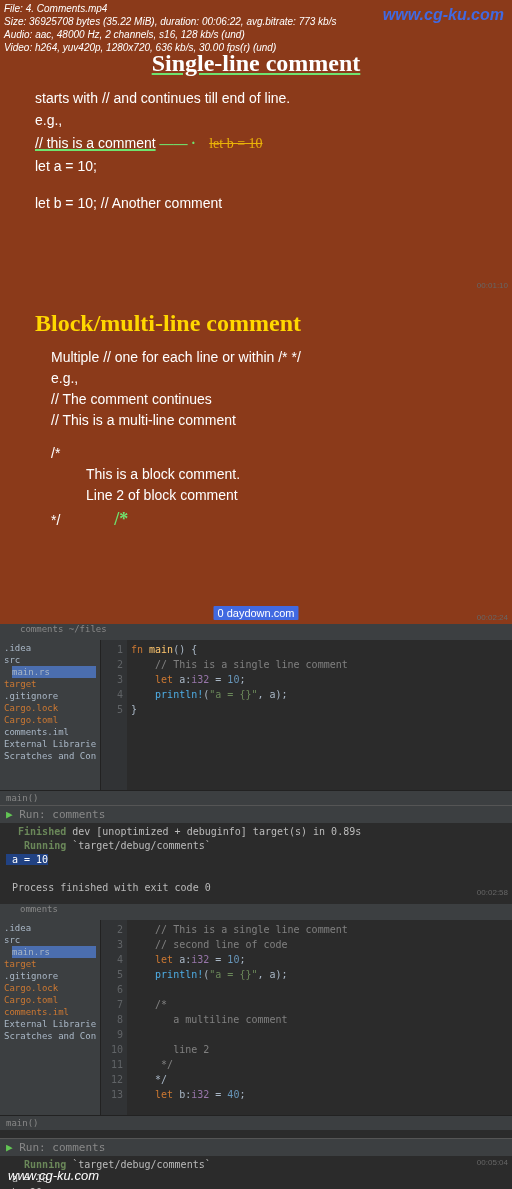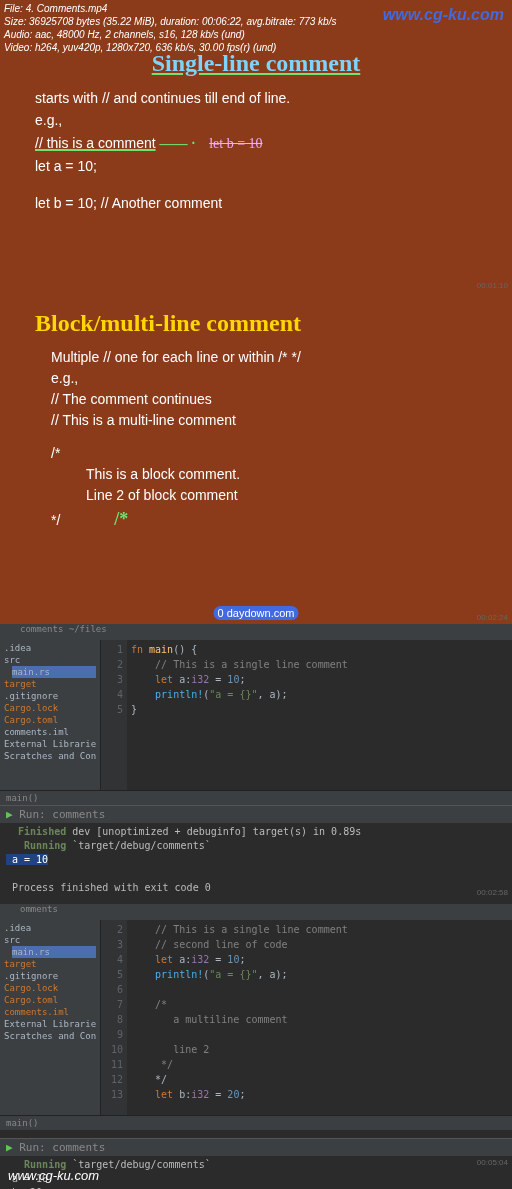--- a/index.html
+++ b/index.html
@@ -1,33 +1,33 @@
 <!DOCTYPE html>
 <html><head>
 <meta charset="utf-8">
 <style>
   html,body{margin:0;padding:0;width:512px;height:1189px;background:#000;font-family:Arial,sans-serif;overflow:hidden}
   .meta{color:#fff;font-size:10px;line-height:1.3;font-style:italic;position:absolute;top:2px;left:4px;z-index:10}
   .watermark-top{color:#4169E1;font-size:16px;font-weight:bold;font-style:italic;position:absolute;top:6px;right:8px;z-index:10}
   .watermark-bottom{color:#fff;font-size:13px;font-style:italic;position:absolute;bottom:6px;left:8px;z-index:10}
   .timestamp{position:absolute;right:4px;color:#666;font-size:8px}
   .slide1{position:absolute;top:0;left:0;width:100%;height:292px;background:#8B3A1A;color:#fff}
-  .slide1 h1{color:#7dd3fc;font-family:Georgia,serif;font-weight:bold;text-align:center;margin:50px 0 10px;font-size:24px;text-decoration:underline;text-decoration-color:#6FE36F}
+  .slide1 h1{color:#ffffff;font-family:Georgia,serif;font-weight:bold;text-align:center;margin:50px 0 10px;font-size:24px;text-decoration:underline;text-decoration-color:#6FE36F}
   .slide1 .body{padding:0 35px;font-size:14px;line-height:1.6}
   .slide1 .comment{text-decoration:underline;text-decoration-color:#6FE36F;text-decoration-thickness:2px}
-  .slide1 .scribble{color:#f0abfc;font-family:cursive;font-size:14px;margin-left:10px;text-decoration:line-through}
+  .slide1 .scribble{color:#eab308;font-family:cursive;font-size:14px;margin-left:10px;text-decoration:line-through}
   .ts1{bottom:2px}
   .slide2{position:absolute;top:292px;left:0;width:100%;height:332px;background:#8B3A1A;color:#fff}
   .slide2 h1{color:#FFD700;font-family:Georgia,serif;font-weight:bold;margin:18px 0 10px 35px;font-size:24px}
   .slide2 .body{padding:0 51px;font-size:14px;line-height:1.5}
   .slide2 .indent{margin-left:35px}
   .green-annot{color:#6FE36F;font-family:cursive;font-weight:bold}
   .brace{position:absolute;color:#6FE36F;font-size:40px;font-family:serif}
   .annot-r1{position:absolute;right:20px;top:345px;color:#6FE36F;font-size:14px;font-family:cursive}
-  .wm-center{position:absolute;bottom:4px;left:50%;transform:translateX(-50%);color:#fff;font-size:11px;background:#4169E1;padding:1px 4px;border-radius:7px}
+  .wm-center{position:absolute;bottom:4px;left:50%;transform:translateX(-50%);color:#fff;font-size:11px;background:#4169E1;padding:1px 4px;border-radius:1px}
   .ts2{bottom:2px}
   .ide1{position:absolute;top:624px;left:0;width:100%;height:280px;background:#2B2B2B;font-family:'Consolas','Monaco',monospace;font-size:11px}
   .ide-tabs{background:#3C3F41;height:16px;color:#888;font-size:9px;padding-left:20px}
   .ide-body{display:flex;height:150px}
   .sidebar{width:92px;background:#3C3F41;color:#888;font-size:9px;padding:2px 4px;border-right:1px solid #222}
   .sidebar .item{padding:1px 0;white-space:nowrap;overflow:hidden}
   .folder{color:#A9B7C6}
   .file-rust{color:#CC7832}
   .file-main{color:#A9B7C6;background:#4B6EAF;padding:0 2px}
   .gutter{width:22px;background:#313335;color:#606366;text-align:right;padding:2px 4px 0 0;font-size:10px;line-height:15px}
@@ -182,21 +182,21 @@
 <span class="cm">    // second line of code</span>
 <span class="kw">    let </span><span>a</span><span>:</span><span class="ty">i32</span><span> = </span><span class="nm">10</span><span>;</span>
 <span class="mac">    println!</span><span>(</span><span class="str">"a = {}"</span><span>, a);</span>
 <span></span>
 <span class="cm">    /*</span>
 <span class="cm">       a multiline comment</span>
 <span class="cm"></span>
 <span class="cm">       line 2</span>
 <span class="cm">     */</span>
 <span>    */</span>
-<span class="kw">    let </span><span>b</span><span>:</span><span class="ty">i32</span><span> = </span><span class="nm">20</span><span>;</span></div>
+<span class="kw">    let </span><span>b</span><span>:</span><span class="ty">i32</span><span> = </span><span class="nm">40</span><span>;</span></div>
   </div>
   <div class="breadcrumb">main()</div>
   <div class="run2">
     <div class="run-tab">
       <span class="run-icon">▶ </span><span>Run: comments</span>
     </div>
     <div class="terminal"><span class="term-green">   Running</span><span> `target/debug/comments`</span>
 <span> a = 10</span>
 <span> b= 20</span>
 <span> Process finished with exit code</span><span class="wm-center2">0xdaydown.com</span></div>

